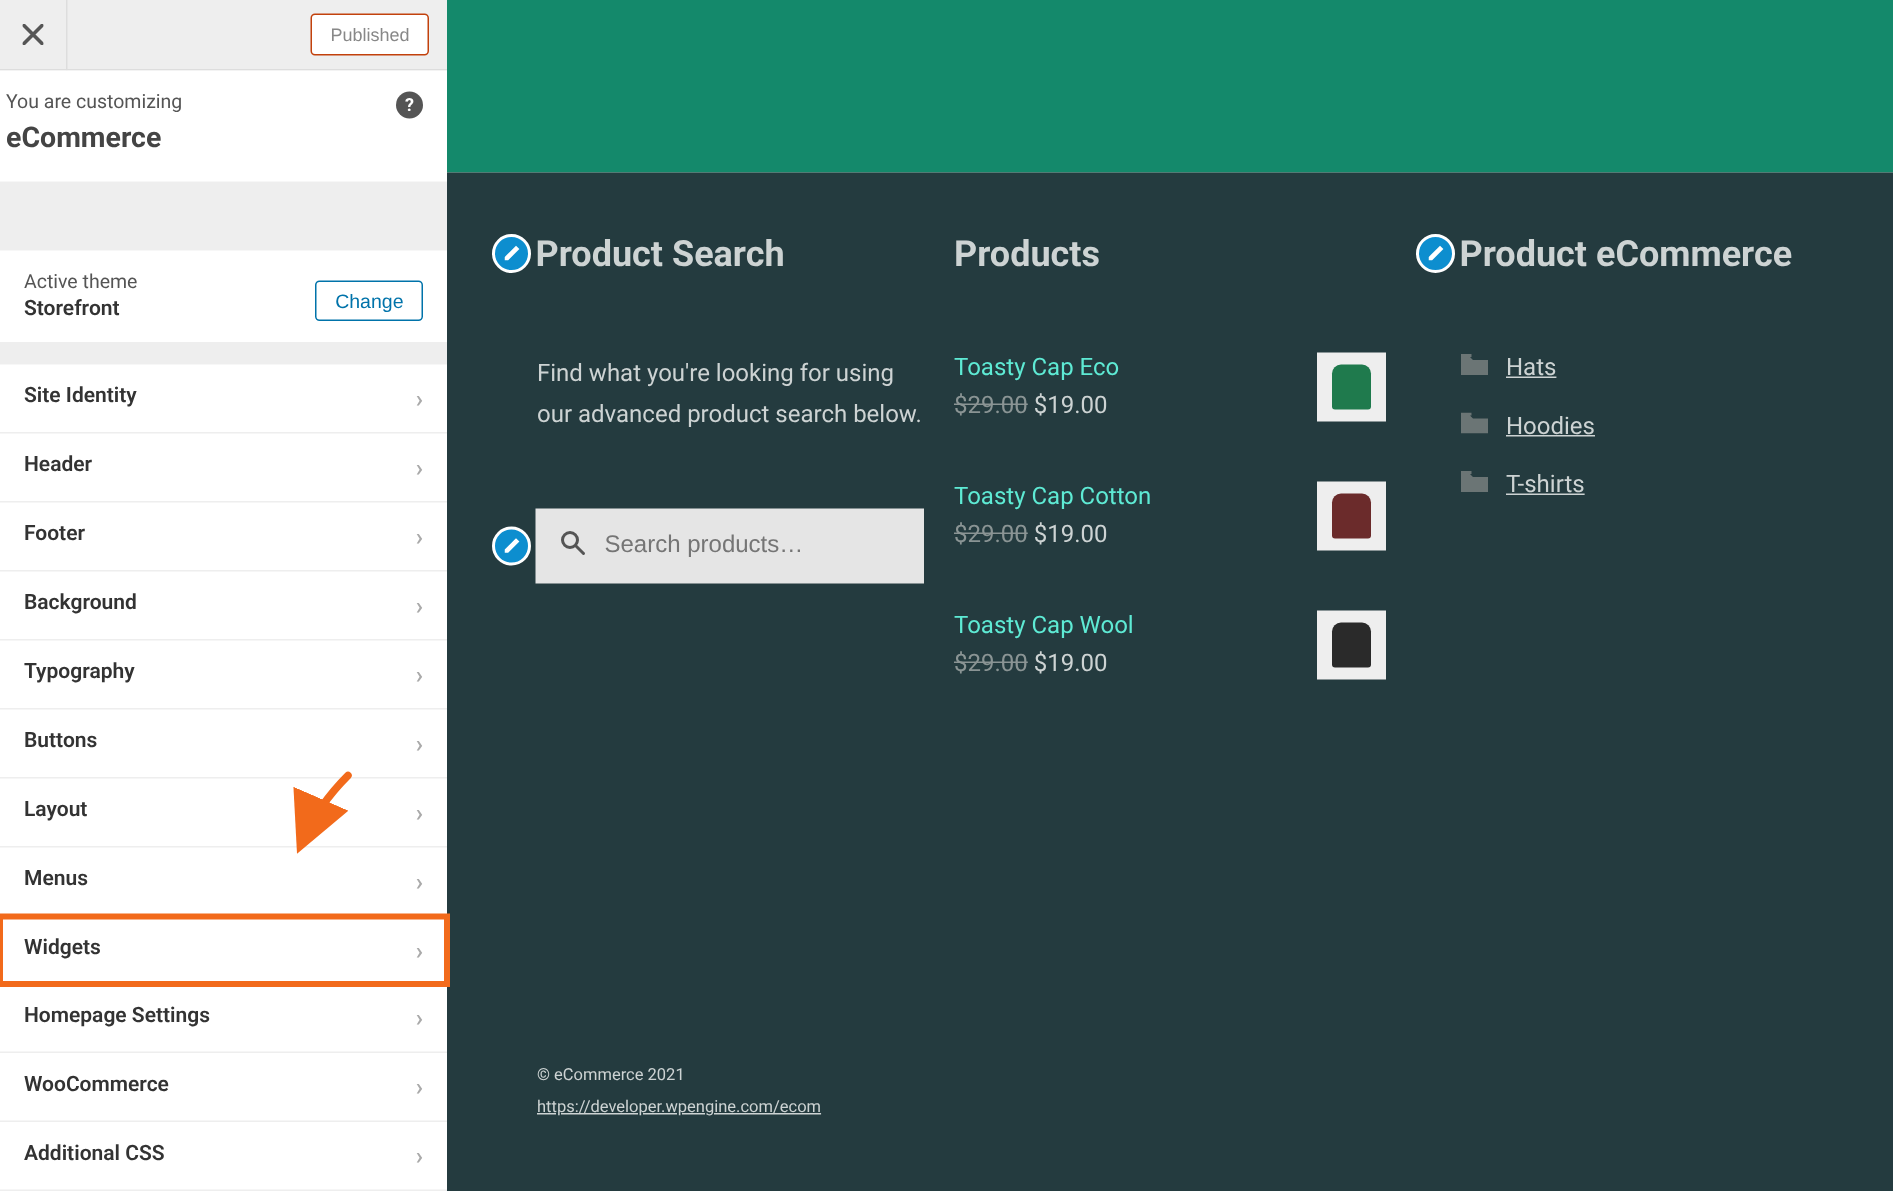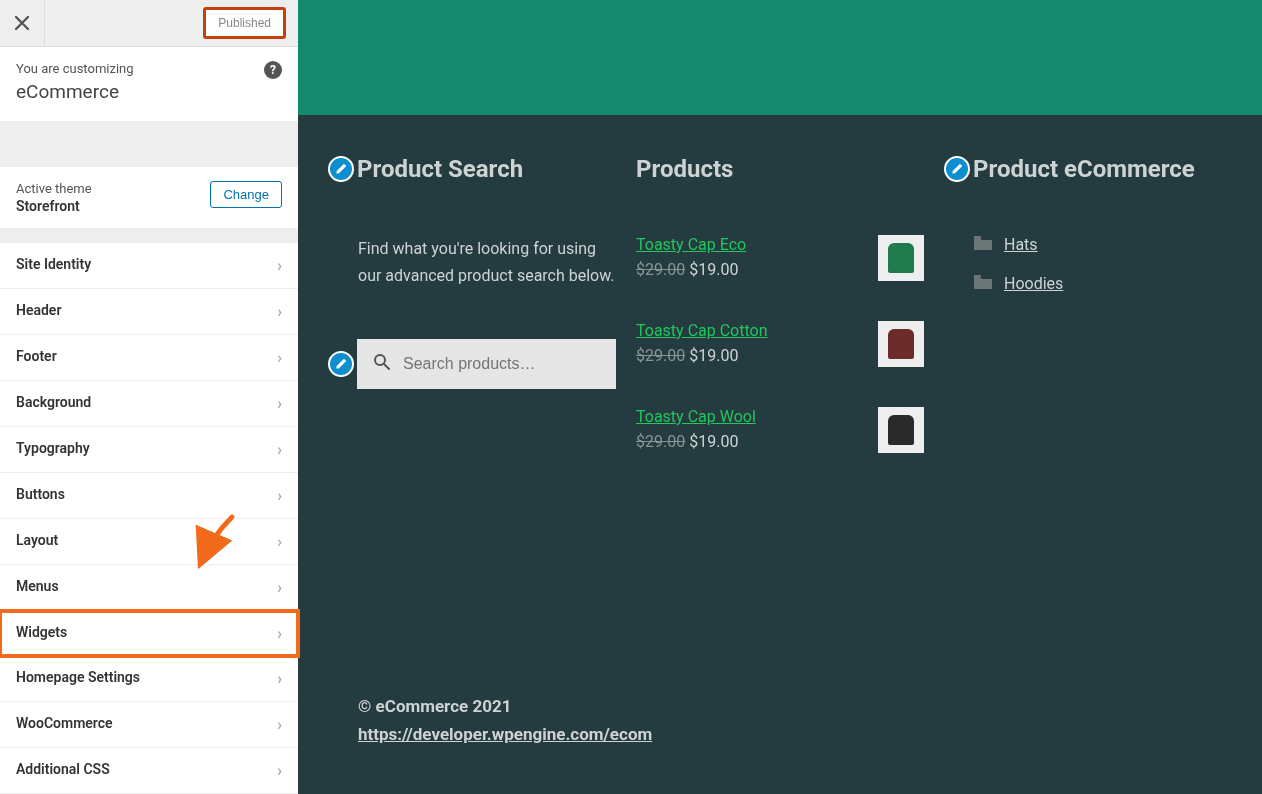--- a/index.html
+++ b/index.html
@@ -4,30 +4,30 @@
 <style>
 * { margin: 0; padding: 0; box-sizing: border-box; }
 body { font-family: -apple-system, BlinkMacSystemFont, "Segoe UI", Roboto, sans-serif; background: #f0f0f0; overflow: hidden; }
 
 .app { display: flex; height: 794px; width: 1262px; }
 
 
 .sidebar { width: 298px; background: #eee; display: flex; flex-direction: column; }
 .sidebar-top { height: 47px; background: #eee; display: flex; align-items: center; justify-content: space-between; border-bottom: 1px solid #ddd; }
 .close-btn { width: 45px; height: 47px; display: flex; align-items: center; justify-content: center; font-size: 20px; color: #555; border-right: 1px solid #ddd; cursor: pointer; }
-.published-btn { margin-right: 12px; background: #fff; border: 3px solid #c2410c; color: #888; font-size: 12px; padding: 6px 12px; border-radius: 3px; cursor: default; }
-
-.customizing { background: #fff; padding: 14px 16px 18px; position: relative; }
+.published-btn { margin-right: 12px; background: #fff; border: 1px solid #c2410c; color: #888; font-size: 12px; padding: 6px 12px; border-radius: 3px; cursor: default; }
+
+.customizing { background: #fff; padding: 14px 4px 18px; position: relative; }
 .customizing-label { font-size: 13px; color: #555; margin-bottom: 4px; }
-.customizing-title { font-size: 19px; color: #444; font-weight: 400; }
+.customizing-title { font-size: 19px; color: #444; font-weight: 700; }
 .help-icon { position: absolute; right: 16px; top: 14px; width: 18px; height: 18px; border-radius: 50%; background: #555; color: #fff; font-size: 12px; display: flex; align-items: center; justify-content: center; font-weight: bold; }
 
 .gap { height: 16px; background: #eee; }
 
-.theme-box { background: #fff; padding: 14px 16px; display: flex; justify-content: space-between; align-items: flex-start; margin-top: 33px; }
+.theme-box { background: #fff; padding: 14px 16px; display: flex; justify-content: space-between; align-items: flex-end; margin-top: 33px; }
 .theme-left .active-label { font-size: 13px; color: #555; }
 .theme-left .theme-name { font-size: 14px; font-weight: 600; color: #333; margin-top: 2px; }
 .change-btn { background: #fff; border: 1px solid #0073aa; color: #0073aa; font-size: 13px; padding: 5px 12px; border-radius: 3px; cursor: pointer; }
 
 .gap2 { height: 18px; background: #eee; }
 
 .menu-list { background: #fff; }
 .menu-item { display: flex; align-items: flex-start; justify-content: space-between; padding: 13px 16px; border-bottom: 1px solid #eee; cursor: pointer; font-size: 14px; color: #333; font-weight: 600; }
 .menu-item .chevron { color: #aaa; font-size: 16px; }
 .menu-item.highlighted { border: 4px solid #f26a1b; margin: -2px -2px; padding: 11px 14px; position: relative; }
@@ -46,33 +46,33 @@
 .edit-bubble svg { width: 12px; height: 12px; }
 
 .search-desc { font-size: 16px; line-height: 1.7; color: #cdd3d3; margin-bottom: 50px; padding-left: 30px;}
 .search-row { display: flex; align-items: center; }
 .search-box { flex: 1; background: #e5e5e5; display: flex; align-items: center; padding: 14px 16px; }
 .search-box input { background: transparent; border: none; outline: none; font-size: 16px; color: #666; width: 100%; margin-left: 12px; }
 .search-box .mag { color: #555; }
 
 .product-item { display: flex; justify-content: space-between; margin-bottom: 40px; }
 .product-info { }
-.product-name { text-decoration: underline; font-size: 16px; color: #22c55e; margin-bottom: 6px; }
+.product-name { font-size: 16px; color: #5eead4; margin-bottom: 6px; }
 .product-price { font-size: 16px; }
 .price-old { text-decoration: line-through; color: #8a9494; margin-right: 4px; margin-top: 33px; }
 .price-new { font-weight: 400; color: #cdd3d3; }
 .thumb { width: 46px; height: 46px; background: #eee; display: flex; align-items: center; justify-content: center; }
 .thumb-inner { width: 26px; height: 30px; border-radius: 6px 6px 2px 2px; }
 
 .cat-list { list-style: none; }
 .cat-item { display: flex; align-items: center; margin-bottom: 20px; font-size: 16px; padding-left: 30px;}
 .cat-item .folder { color: #6b7575; margin-right: 12px; }
 .cat-item .cat-link { text-decoration: underline; color: #cdd3d3; }
 
-.preview-footer { padding: 20px 30px 30px; font-size: 17px; color: #cdd3d3; font-weight: bold; }
+.preview-footer { padding: 20px 30px 30px; font-size: 11px; color: #cdd3d3; }
 .preview-footer .copy { margin-bottom: 8px; }
 .preview-footer .link { text-decoration: underline; }
 </style>
 </head>
 <body>
 
 <div class="app">
 
   <div class="sidebar">
     <div class="sidebar-top">
@@ -246,20 +246,26 @@
                     <path d="M0 2 L6 2 L8 4 L18 4 L18 14 L0 14 Z M0 0 L7 0 L7 2 L0 2 Z" fill="#6b7575"></path>
                   </svg></span>
                 <span class="cat-link">Hats</span>
               </li>
               <li class="cat-item">
                 <span class="folder"><svg width="18" height="14" viewBox="0 0 18 14">
                     <path d="M0 2 L6 2 L8 4 L18 4 L18 14 L0 14 Z M0 0 L7 0 L7 2 L0 2 Z" fill="#6b7575"></path>
                   </svg></span>
                 <span class="cat-link">Hoodies</span>
               </li>
+              <li class="cat-item">
+                <span class="folder"><svg width="18" height="14" viewBox="0 0 18 14">
+                    <path d="M0 2 L6 2 L8 4 L18 4 L18 14 L0 14 Z M0 0 L7 0 L7 2 L0 2 Z" fill="#6b7575"></path>
+                  </svg></span>
+                <span class="cat-link">T-shirts</span>
+              </li>
             </ul>
         </div>
       </div>
 
       <div class="preview-footer">
         <div class="copy">© eCommerce 2021</div>
         <div class="link">https://developer.wpengine.com/ecom</div>
       </div>
     </div>
   </div>

